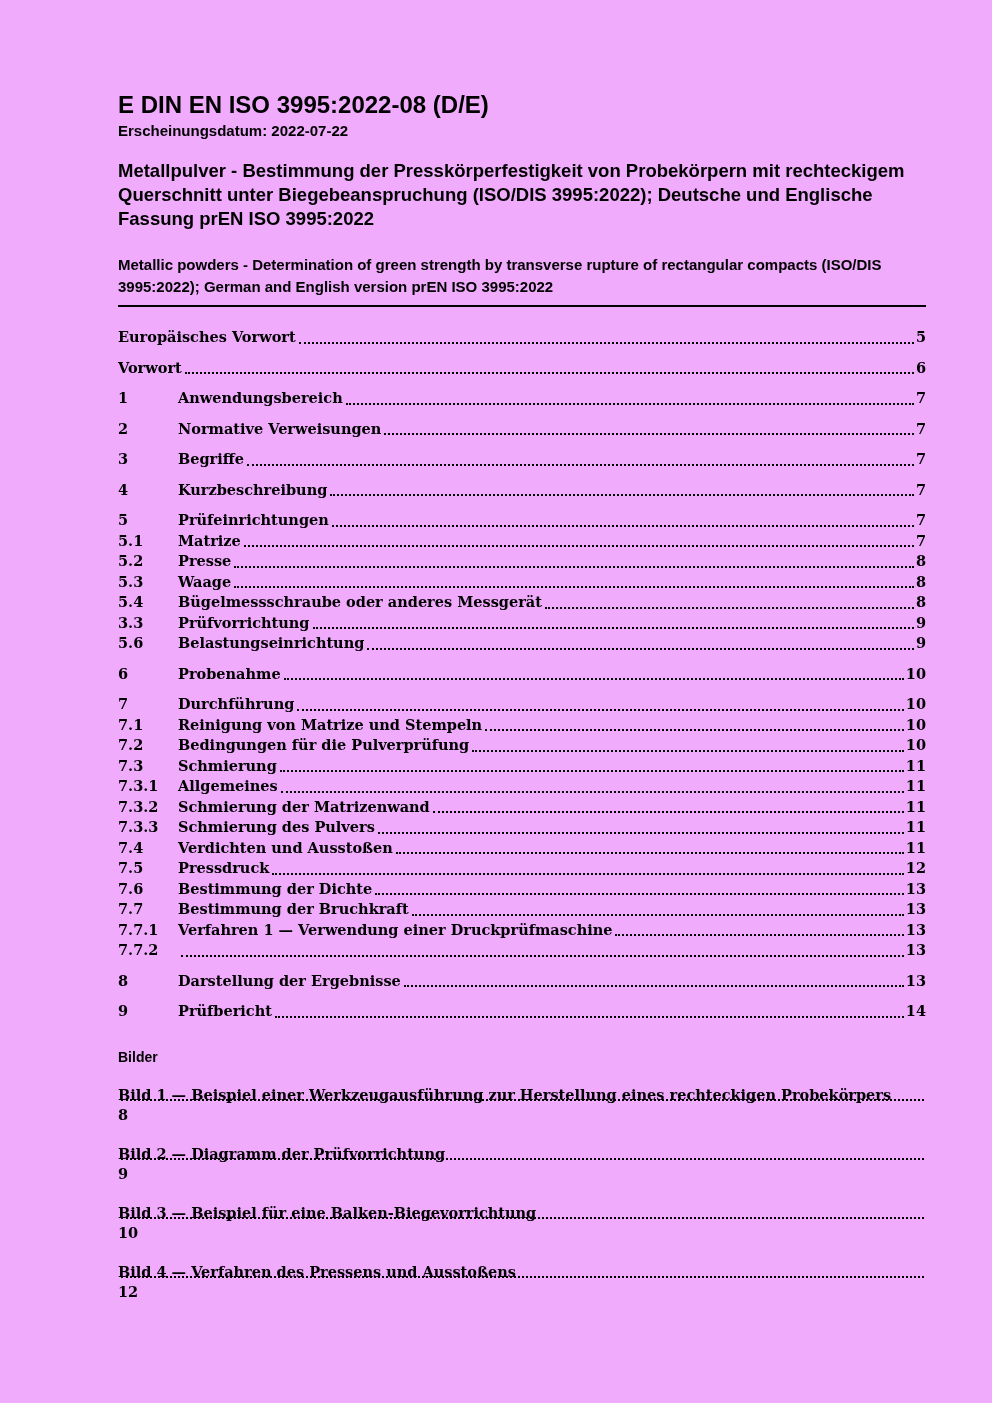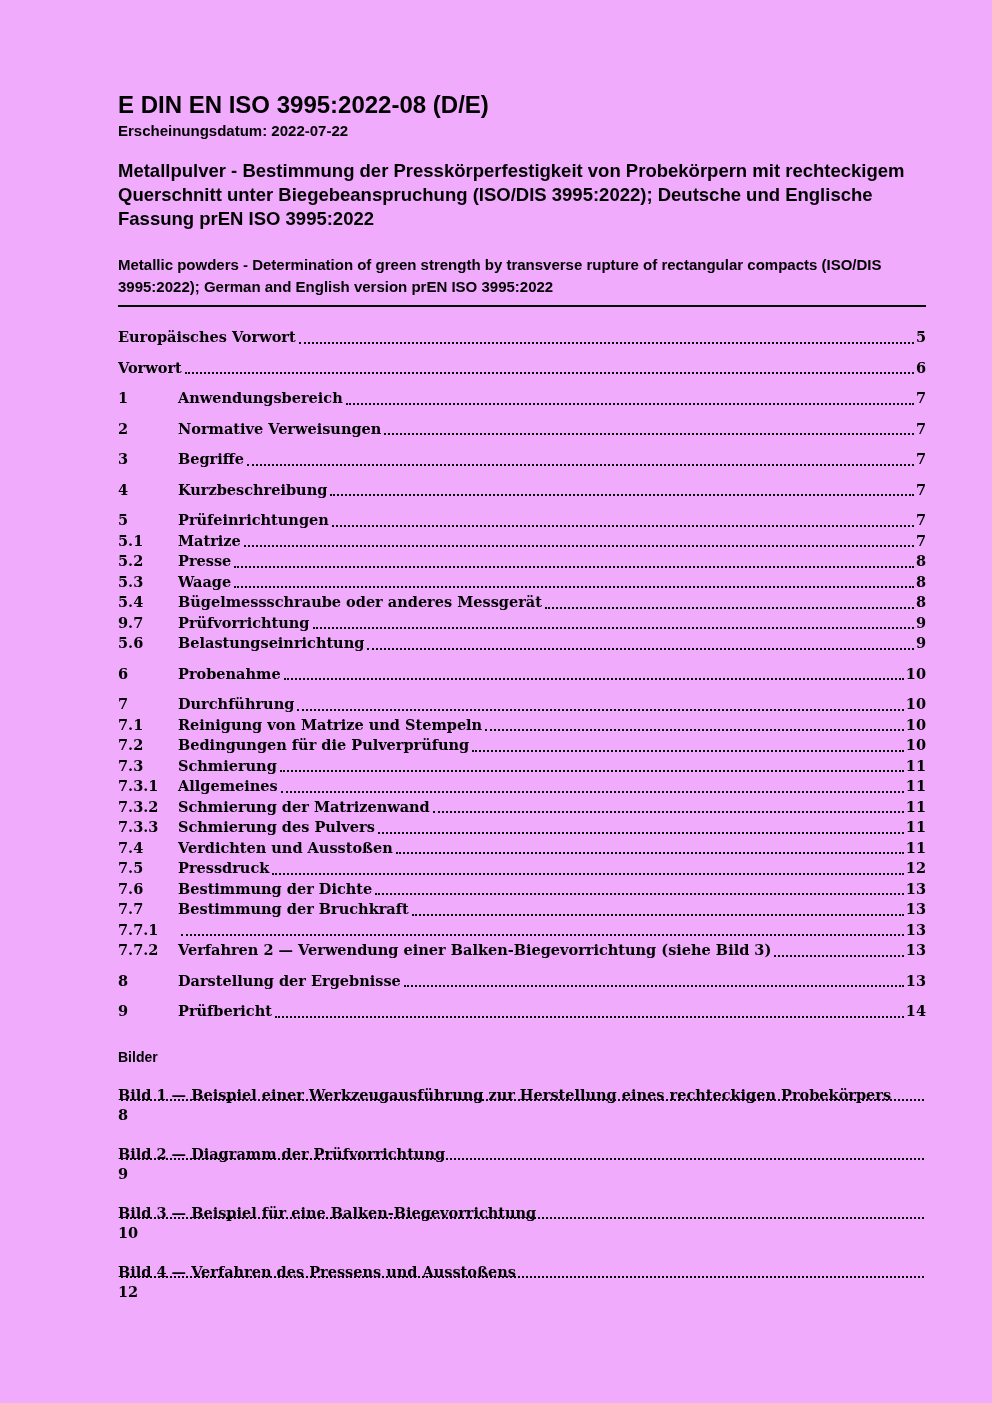--- a/index.html
+++ b/index.html
@@ -217,21 +217,21 @@
   </div>
 
   <div class="toc-row">
     <span class="toc-num">5.4</span>
     <span class="toc-title">Bügelmessschraube oder anderes Messgerät</span>
     <span class="toc-leader"></span>
     <span class="toc-page">8</span>
   </div>
 
   <div class="toc-row">
-    <span class="toc-num">9.7</span>
+    <span class="toc-num">3.3</span>
     <span class="toc-title">Prüfvorrichtung</span>
     <span class="toc-leader"></span>
     <span class="toc-page">9</span>
   </div>
 
   <div class="toc-row">
     <span class="toc-num">5.6</span>
     <span class="toc-title">Belastungseinrichtung</span>
     <span class="toc-leader"></span>
     <span class="toc-page">9</span>
@@ -316,27 +316,27 @@
 
   <div class="toc-row">
     <span class="toc-num">7.7</span>
     <span class="toc-title">Bestimmung der Bruchkraft</span>
     <span class="toc-leader"></span>
     <span class="toc-page">13</span>
   </div>
 
   <div class="toc-row">
     <span class="toc-num">7.7.1</span>
+    <span class="toc-title">Verfahren 1 — Verwendung einer Druckprüfmaschine</span>
     <span class="toc-leader"></span>
     <span class="toc-page">13</span>
   </div>
 
   <div class="toc-row">
     <span class="toc-num">7.7.2</span>
-    <span class="toc-title">Verfahren 2 — Verwendung einer Balken-Biegevorrichtung (siehe Bild 3)</span>
     <span class="toc-leader"></span>
     <span class="toc-page">13</span>
   </div>
 
   <div class="toc-row group">
     <span class="toc-num">8</span>
     <span class="toc-title">Darstellung der Ergebnisse</span>
     <span class="toc-leader"></span>
     <span class="toc-page">13</span>
   </div>

